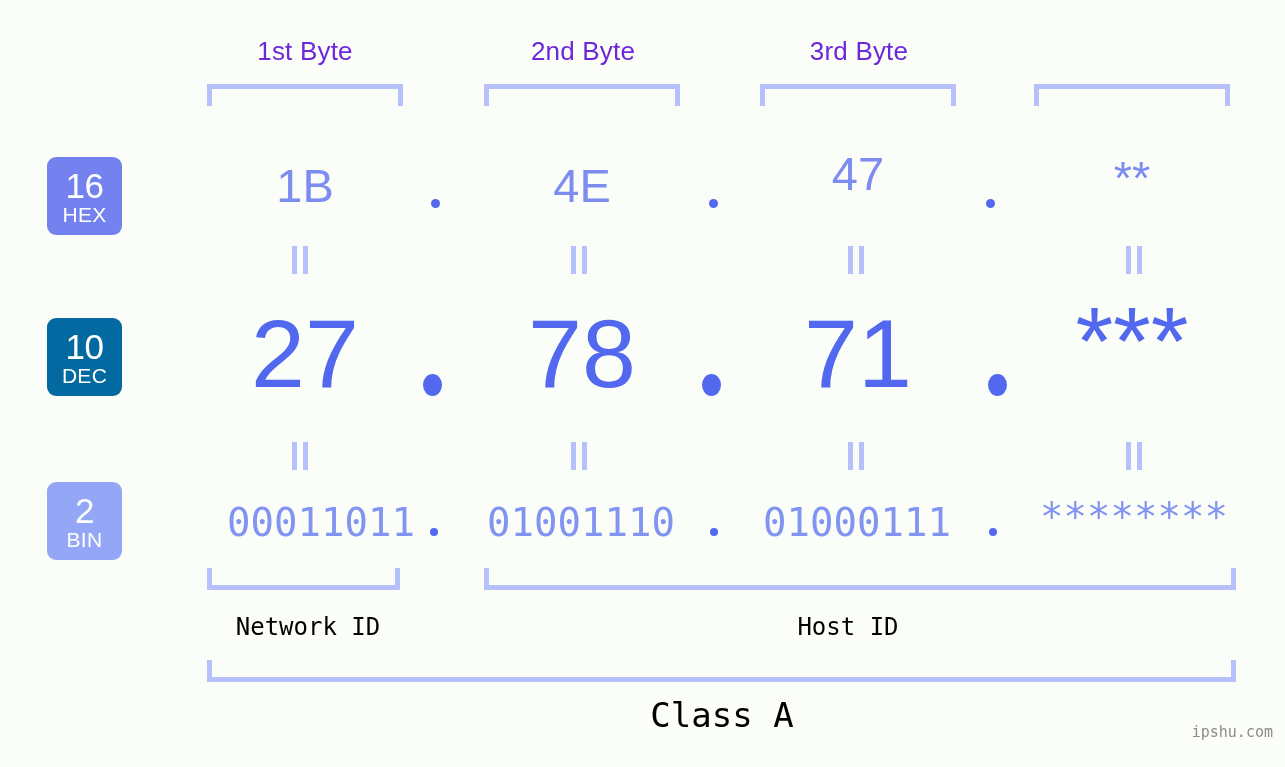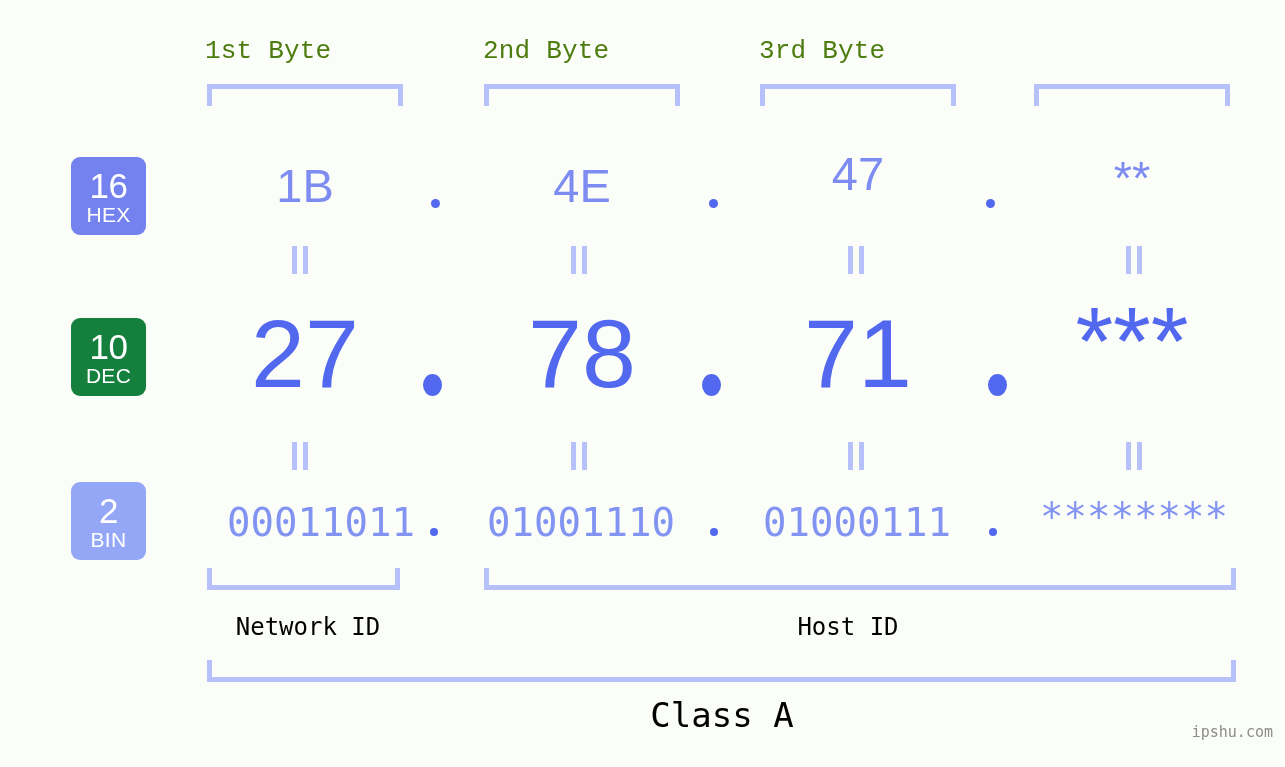--- a/index.html
+++ b/index.html
@@ -15,24 +15,24 @@
   }
   #stage {
     position: relative;
     width: 1285px;
     height: 767px;
   }
 
   
   .byte-label {
     position: absolute;
-    text-align: left;
-    color: #4d7c0f;
+    text-align: center;
+    color: #6d28d9;
     font-size: 26px;
-    font-family: Liberation Mono, monospace;
+    font-family: Liberation Sans, sans-serif;
     letter-spacing: 0.2px;
     white-space: nowrap;
   }
 
   
   .bracket {
     position: absolute;
     box-sizing: border-box;
     height: 22px;
   }
@@ -52,21 +52,20 @@
     position: absolute;
     width: 75px;
     height: 78px;
     border-radius: 9px;
     display: flex;
     flex-direction: column;
     align-items: center;
     justify-content: center;
     color: #ffffff;
     line-height: 1;
-    margin-left: 24px;
   }
   .badge .num {
     font-size: 35px;
     font-weight: 400;
     letter-spacing: -0.5px;
   }
   .badge .abbr {
     font-size: 21px;
     font-weight: 400;
     margin-top: 1px;
@@ -156,21 +155,21 @@
 
   <div class="bracket down" style="left:207px; top:84px; width:196px;"></div>
   <div class="bracket down" style="left:484px; top:84px; width:196px;"></div>
   <div class="bracket down" style="left:760px; top:84px; width:196px;"></div>
   <div class="bracket down" style="left:1034px; top:84px; width:196px;"></div>
 
   <div class="badge" style="left:47px; top:157px; background:#7382ee;">
     <span class="num">16</span>
     <span class="abbr">HEX</span>
   </div>
-  <div class="badge" style="left:47px; top:318px; background:#15803d;">
+  <div class="badge" style="left:47px; top:318px; background:#0369a1;">
     <span class="num">10</span>
     <span class="abbr">DEC</span>
   </div>
   <div class="badge" style="left:47px; top:482px; background:#93a7f6;">
     <span class="num">2</span>
     <span class="abbr">BIN</span>
   </div>
 
   <div class="row-hex">
     <div class="val" style="left:205px; top:158px; width:200px;">1B</div>

